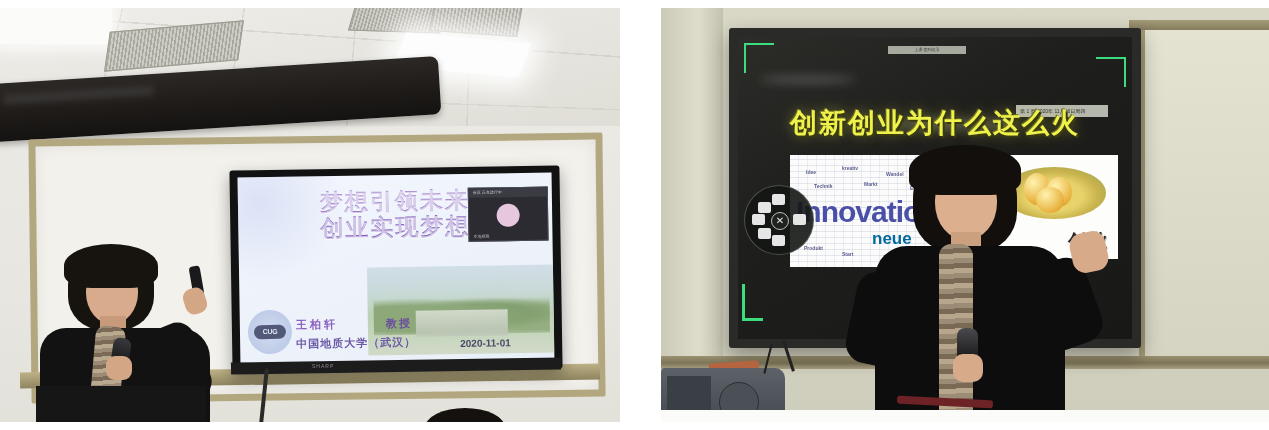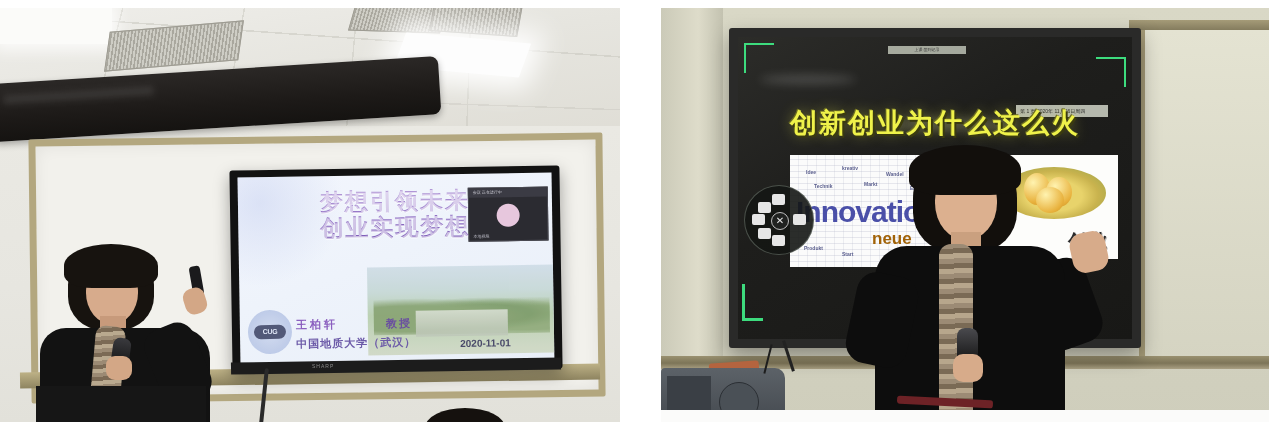--- a/index.html
+++ b/index.html
@@ -153,21 +153,21 @@
     text-shadow:2px 2px 0 #3a3a10,-1px -1px 0 #6c6c22,0 0 14px rgba(239,242,74,.45);}
   .topbar-r{position:absolute;left:150px;top:9px;width:78px;height:8px;
     background:rgba(210,215,200,.75);font-size:4px;color:#333;text-align:center;line-height:8px;}
   .topbar-r2{position:absolute;right:24px;top:68px;width:92px;height:12px;
     background:rgba(215,218,206,.82);font-size:5px;color:#2b2b2b;line-height:12px;padding-left:4px;
     box-sizing:border-box;}
   .wordcloud{position:absolute;left:52px;top:118px;width:192px;height:112px;background:#fbfbfb;}
   .wc-inner{position:absolute;left:0;top:0;width:100%;height:100%;overflow:hidden;}
   .wc-main{position:absolute;left:6px;top:40px;font-size:30px;font-weight:bold;
     color:#4a4fa8;letter-spacing:-1px;font-family:"Liberation Sans",sans-serif;}
-  .wc-sub{position:absolute;left:82px;top:74px;font-size:17px;font-weight:bold;color:#a16207;}
+  .wc-sub{position:absolute;left:82px;top:74px;font-size:17px;font-weight:bold;color:#0369a1;}
   .wc-noise{position:absolute;left:0;top:0;width:100%;height:100%;opacity:.55;
     background-image:
       repeating-linear-gradient(0deg,transparent 0 5px,rgba(120,125,160,.30) 5px 6px),
       repeating-linear-gradient(90deg,transparent 0 8px,rgba(110,115,150,.20) 8px 9px);}
   .wc-word{position:absolute;font-size:5px;color:#5b5f8e;font-weight:bold;}
   .egg-card{position:absolute;right:14px;top:118px;width:126px;height:104px;background:#fdfdfb;}
   .nest{position:absolute;left:10px;top:12px;width:104px;height:52px;border-radius:50%;
     background:radial-gradient(ellipse at 50% 55%,#e8d36b 0 38%,#c9b34e 60%,#8fa24a 100%);}
   .egg{position:absolute;border-radius:50%;background:radial-gradient(circle at 35% 30%,#fff3b0,#e8b13c 70%,#c98d20);}
   .egg.e1{left:32px;top:18px;width:26px;height:32px;}

